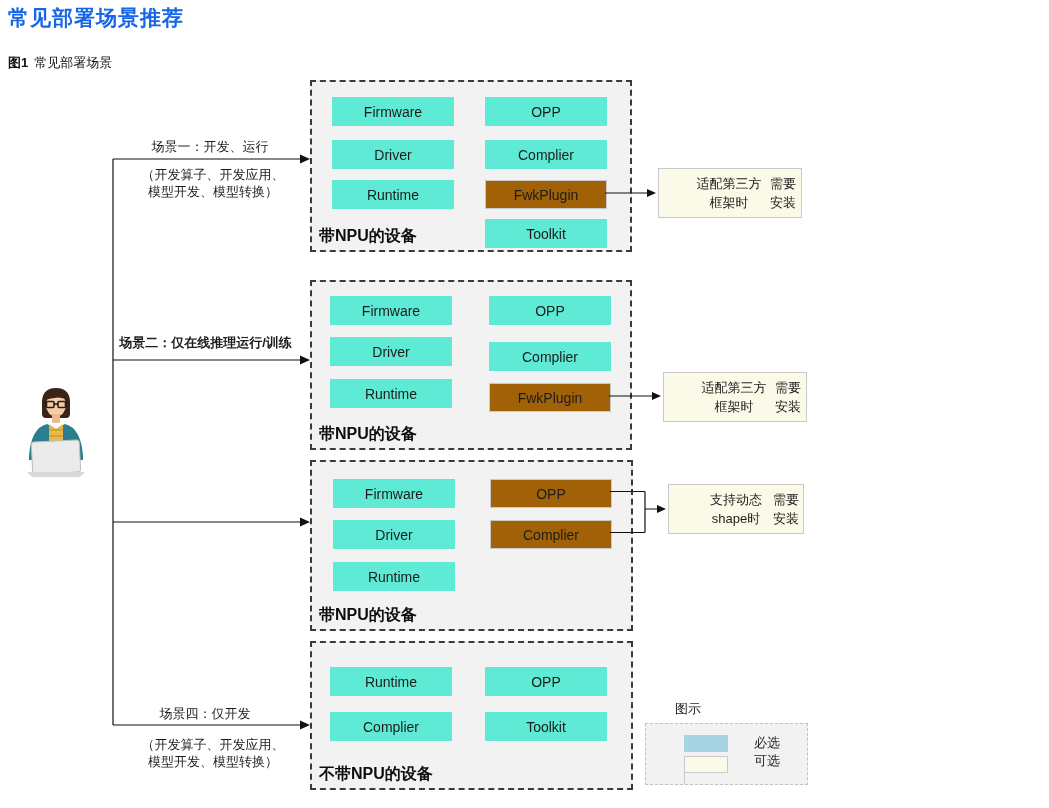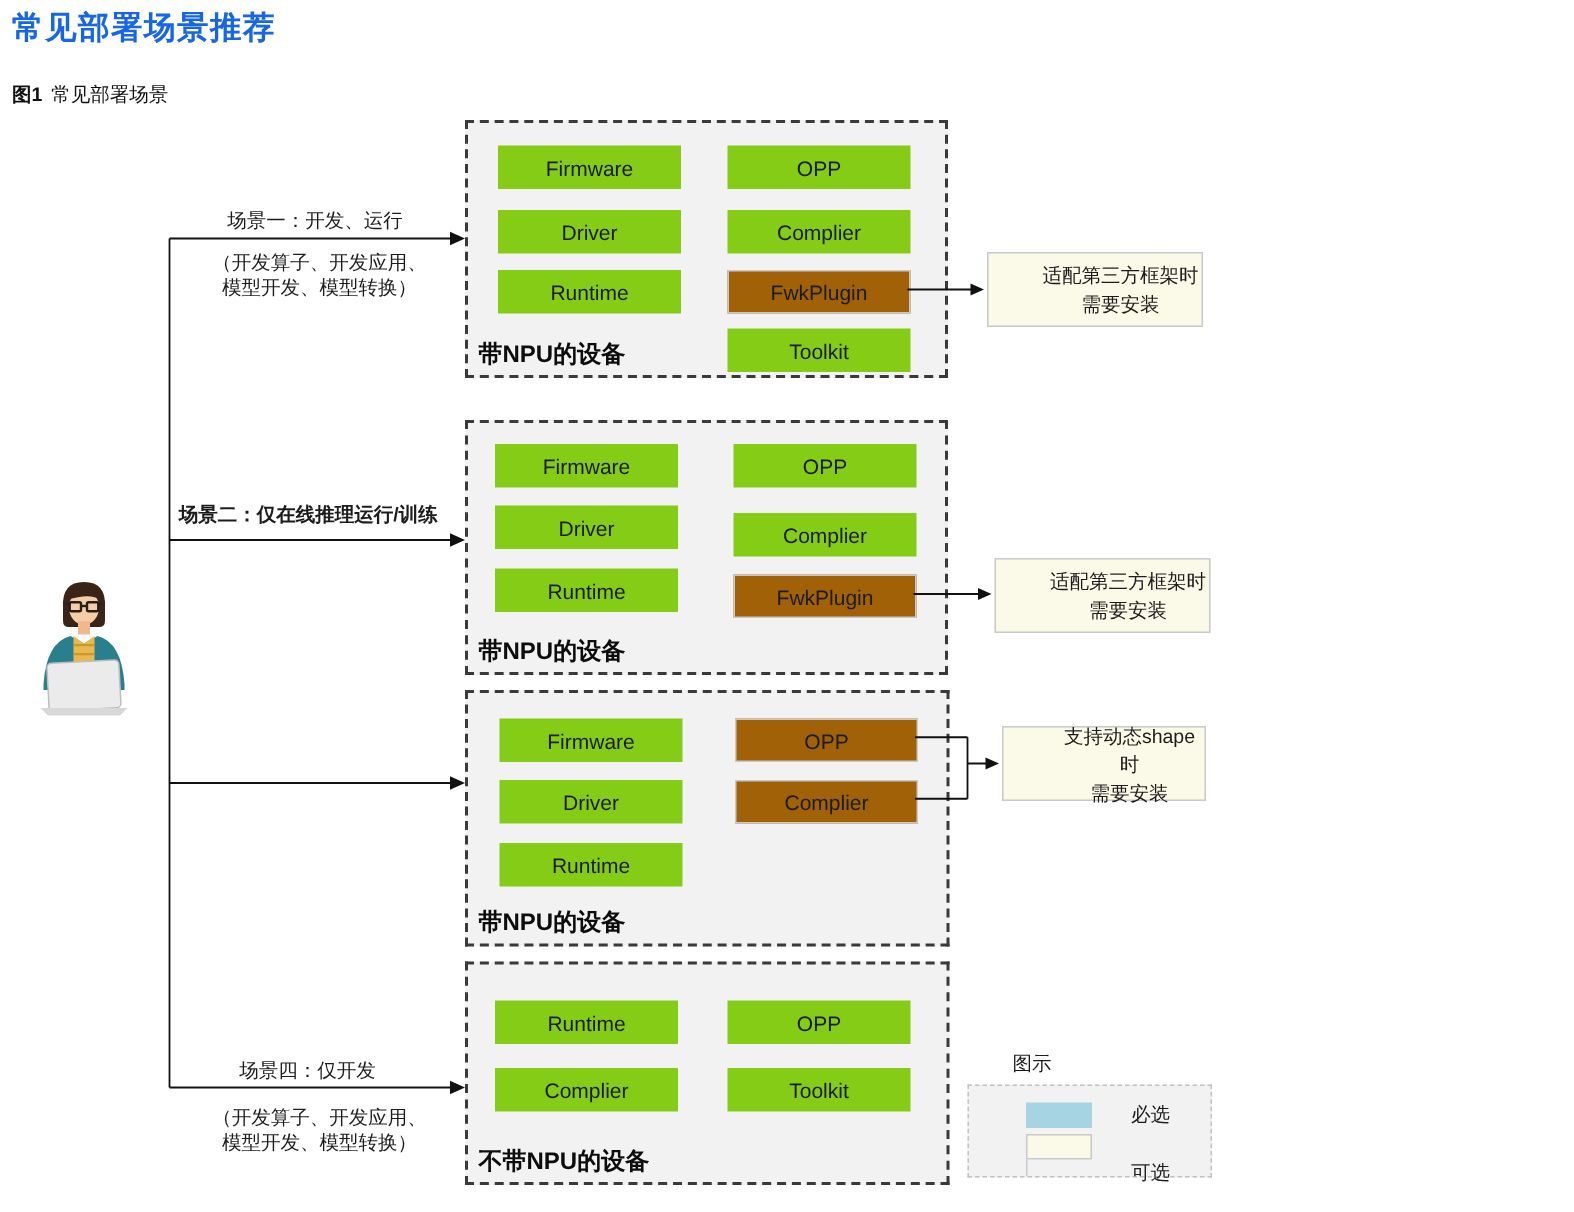--- a/index.html
+++ b/index.html
@@ -9,40 +9,40 @@
   .page-title{position:absolute;left:8px;top:4px;font-family:"DejaVu Serif","Liberation Serif",serif;
               font-size:21px;font-weight:bold;color:#1766e8;letter-spacing:1px;}
   .figure-caption{position:absolute;left:8px;top:54px;font-size:13px;color:#111;}
   .figure-caption b{margin-right:6px;}
 
   .group{position:absolute;background:#f2f2f2;border:2px dashed #3a3a3a;box-sizing:border-box;}
   .group-label{position:absolute;left:7px;bottom:3px;font-weight:bold;font-size:16px;color:#0d0d0d;}
 
   .comp{position:absolute;width:122px;height:29px;box-sizing:border-box;display:flex;
         align-items:center;justify-content:center;font-size:14px;color:#1c1c1c;}
-  .comp.req{background:#84cc16;}
+  .comp.req{background:#5eead4;}
   .comp.opt{background:#a16207;border:1px solid #c9c9c9;}
 
   .ann{position:absolute;background:#fbf9e7;border:1px solid #c9c9c9;box-sizing:border-box;
-       display:flex;flex-direction:column;align-items:center;justify-content:center;
+       display:flex;flex-direction:row;align-items:center;justify-content:center;
        font-size:13px;line-height:19px;color:#1c1c1c;text-align:center;padding-left:34px;}
 
   .scn{position:absolute;font-size:13px;color:#1c1c1c;text-align:center;}
   .scn-sub{position:absolute;font-size:13px;line-height:17px;color:#1c1c1c;text-align:center;}
 
   .legend-title{position:absolute;left:675px;top:700px;font-size:13px;color:#1c1c1c;}
   .legend-box{position:absolute;left:645px;top:723px;width:163px;height:62px;background:#f2f2f2;
               border:1px dashed #c2c2c2;box-sizing:border-box;}
   .legend-swatch{position:absolute;left:38px;width:44px;height:17px;}
   .legend-swatch.req{top:11px;background:#a6d4e2;}
   .legend-swatch.opt{top:32px;background:#fbf9e7;border:1px solid #c9c9c9;box-sizing:border-box;}
   .legend-ghost{position:absolute;left:38px;top:49px;width:1px;height:11px;background:#c9c9c9;}
   .legend-label{position:absolute;left:108px;font-size:13px;color:#1c1c1c;}
   .legend-label.req{top:10px;}
-  .legend-label.opt{top:49px;}
+  .legend-label.opt{top:28px;}
 
   svg.overlay{position:absolute;left:0;top:0;pointer-events:none;}
   .person{position:absolute;left:16px;top:384px;}
 </style>
 </head>
 <body>
 
 <div id="canvas">
 
   <div class="page-title">常见部署场景推荐</div>

